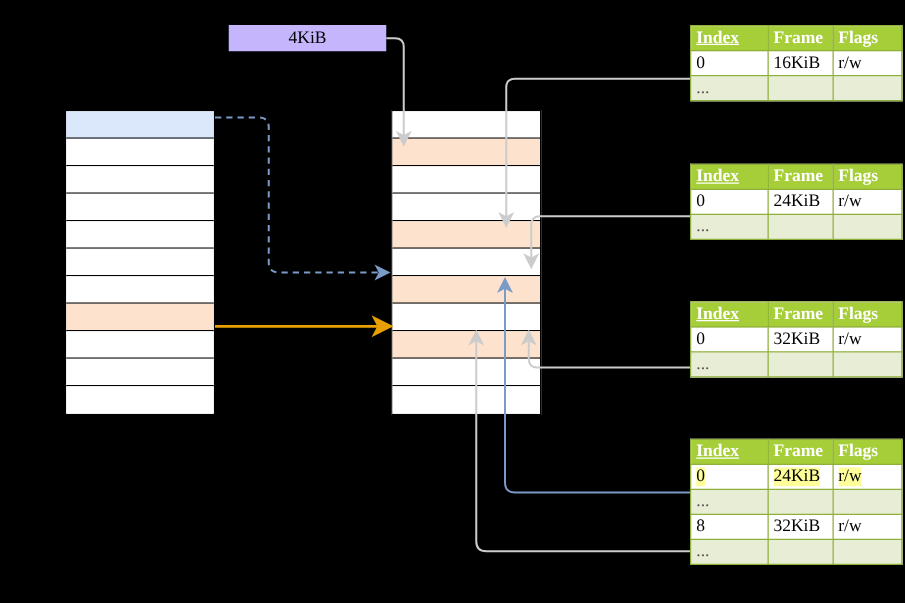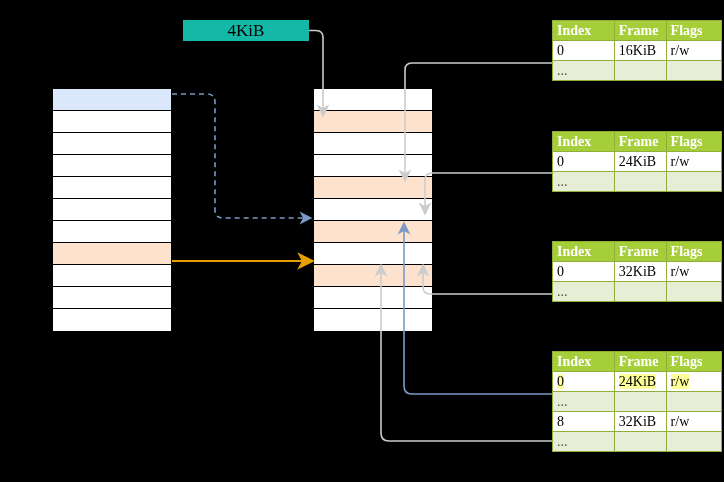--- a/index.html
+++ b/index.html
@@ -60,23 +60,23 @@
     top: 88px;
     width: 120px;
   }
   
   #size-label {
     position: absolute;
     left: 183px;
     top: 20px;
     width: 126px;
     height: 21px;
-    background: #14b8a6;
+    background: #c4b5fd;
     color: #000000;
-    font-size: 17px;
+    font-size: 14px;
     line-height: 21px;
     text-align: center;
     z-index: 6;
   }
   
   .ptable {
     position: absolute;
     width: 170px;
     border-collapse: collapse;
     border: 1px solid #8fae3a;
@@ -103,21 +103,21 @@
     background: #ffffff;
     color: #000000;
   }
   .ptable tr.ellipsis td {
     background: #e8eed6;
     color: #555555;
   }
   .ptable td.hl > span {
     background: #ffff99;
   }
-  .c-index { width: 58px; }
+  .c-index { width: 58px; text-decoration: underline; }
   .c-frame { width: 40px; }
   .c-flags { width: 52px; font-family: Liberation Serif, serif; }
 
   #table-0 { left: 552px; top: 20px; }
   #table-1 { left: 552px; top: 131px; }
   #table-2 { left: 552px; top: 241px; }
   #table-3 { left: 552px; top: 351px; }
 </style>
 </head>
 <body>

